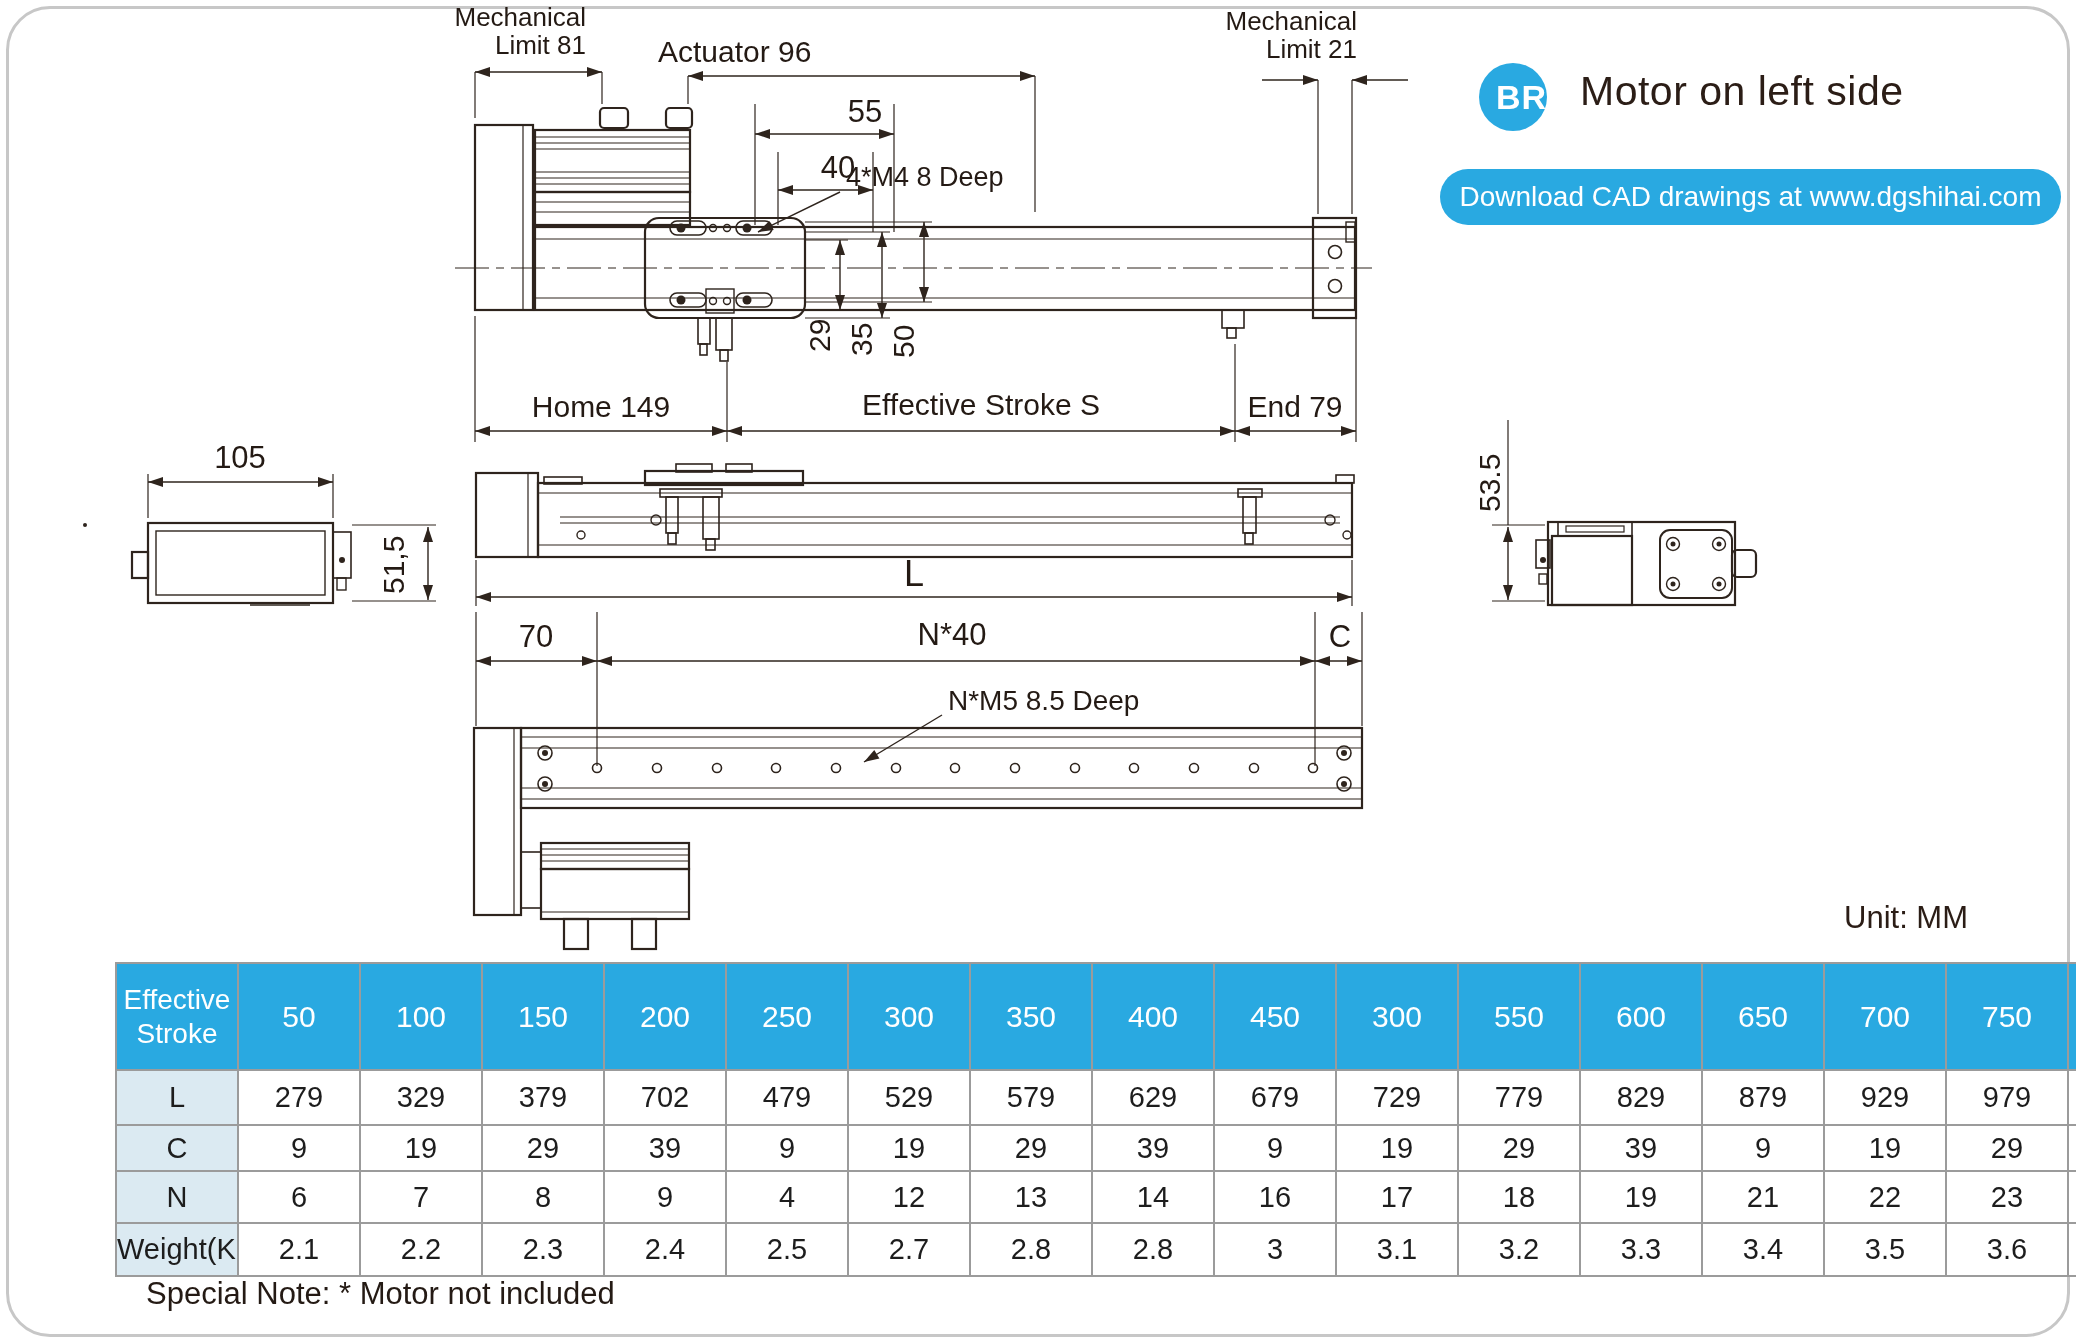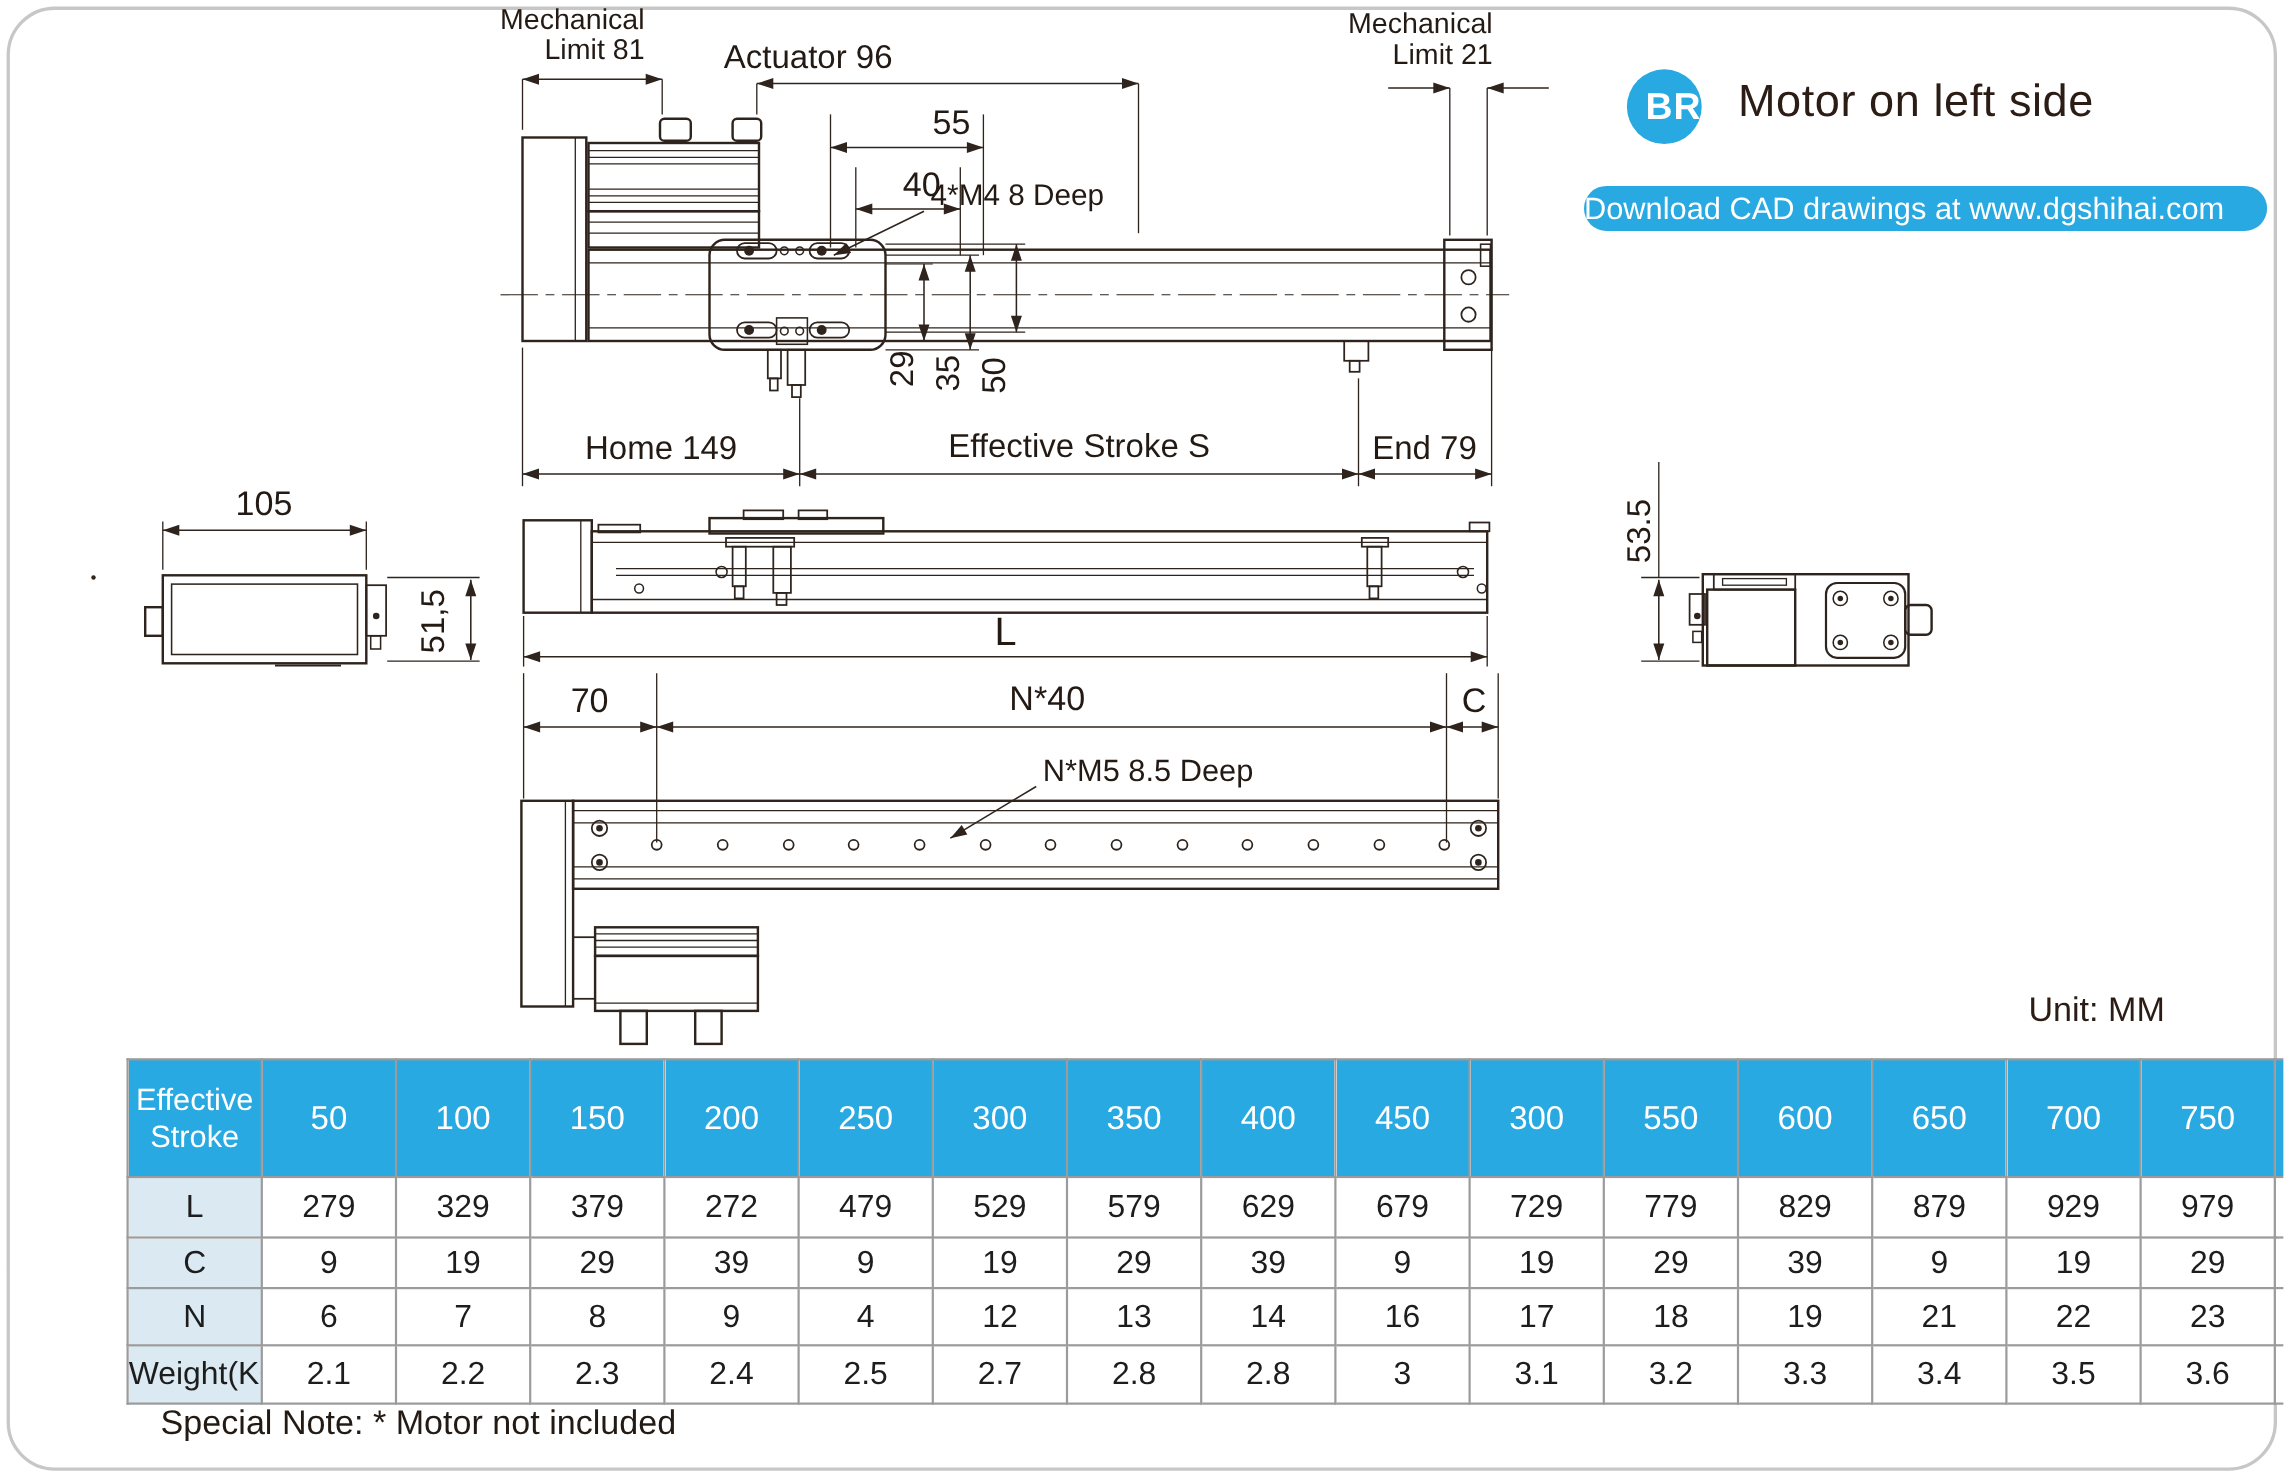--- a/index.html
+++ b/index.html
@@ -6,22 +6,22 @@
   .page{position:relative;width:2076px;height:1343px;background:#fff;overflow:hidden;
         font-family:"Liberation Sans","DejaVu Sans",sans-serif;color:#241A14;}
   .frame{position:absolute;inset:6px;border:3px solid #c7c7c7;border-radius:44px;pointer-events:none;}
   svg{position:absolute;left:0;top:0;}
   svg text{font-family:"Liberation Sans","DejaVu Sans",sans-serif;fill:#241A14;}
   .badge{position:absolute;left:1479px;top:63px;width:68px;height:68px;border-radius:50%;
          background:#29A9E1;display:flex;align-items:center;justify-content:flex-end;
          color:#fff;font-size:34px;font-weight:600;letter-spacing:1px;}
   .title{position:absolute;left:1580px;top:68px;font-size:41px;font-weight:500;
          color:#2B1D16;letter-spacing:0.5px;text-align:center;}
-  .pill{position:absolute;left:1440px;top:169px;width:621px;height:41px;border-radius:28px;
-        background:#29A9E1;display:flex;align-items:center;
+  .pill{position:absolute;left:1440px;top:169px;width:621px;height:56px;border-radius:28px;
+        background:#29A9E1;display:flex;align-items:center;justify-content:center;
         color:#fff;font-size:28px;}
   .unit{position:absolute;right:108px;top:900px;font-size:31px;color:#2B1D16;}
   .note{position:absolute;left:146px;top:1276px;font-size:31px;color:#241A14;}
   .spec-table{position:absolute;left:115px;top:962px;width:2076px;border-collapse:collapse;
               table-layout:fixed;border:2px solid #c2410c;}
   .spec-table th,.spec-table td{border:2px solid #9b9b9b;text-align:center;vertical-align:middle;
               padding:0;overflow:hidden;}
   .spec-table thead th{background:#29A9E1;color:#fff;font-size:30px;font-weight:400;height:105px;}
   .spec-table thead th.stroke-label{font-size:28px;line-height:1.2;}
   .spec-table td.row-label{background:#DBEAF2;font-size:29px;}
@@ -331,21 +331,21 @@
           <th>750</th>
           <th>800</th>
         </tr>
     </thead>
     <tbody id="tbody">
         <tr>
           <td class="row-label">L</td>
           <td>279</td>
           <td>329</td>
           <td>379</td>
-          <td>272</td>
+          <td>702</td>
           <td>479</td>
           <td>529</td>
           <td>579</td>
           <td>629</td>
           <td>679</td>
           <td>729</td>
           <td>779</td>
           <td>829</td>
           <td>879</td>
           <td>929</td>

